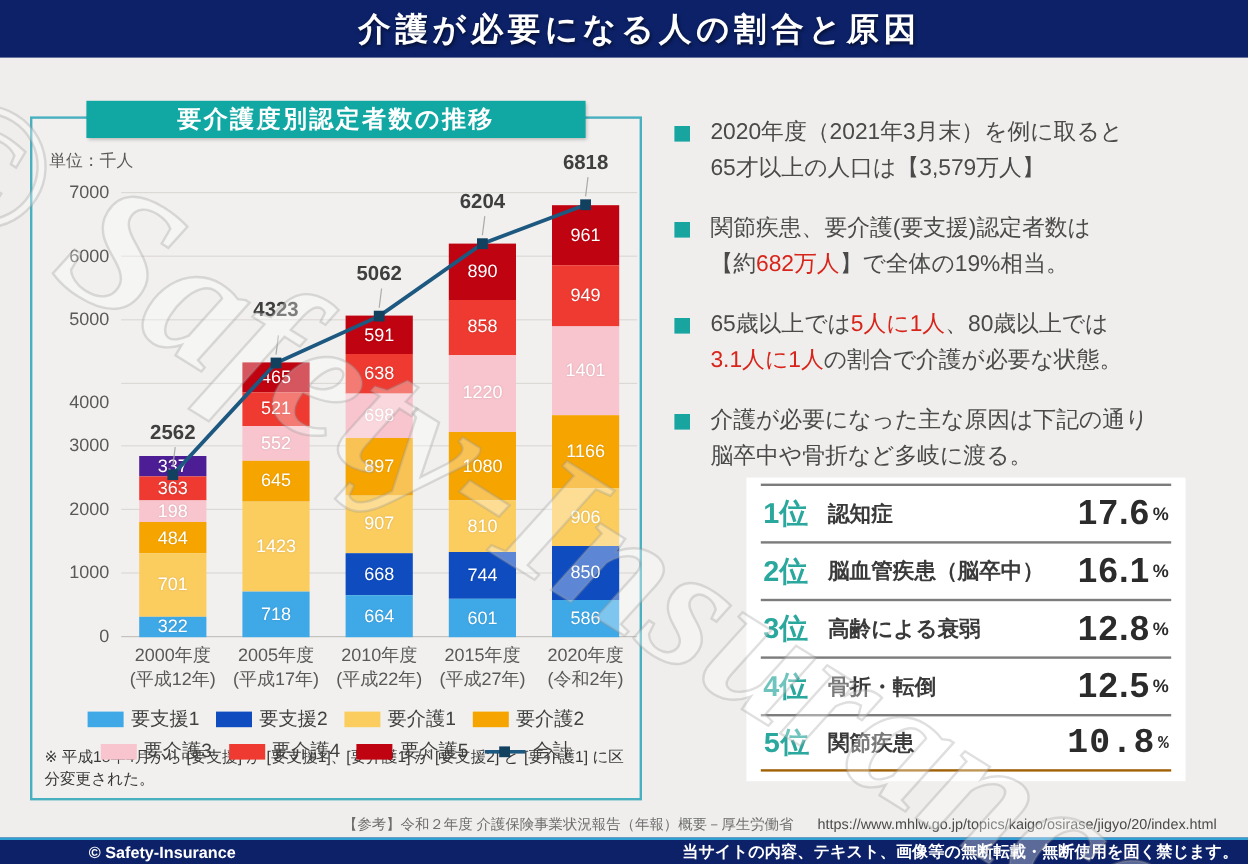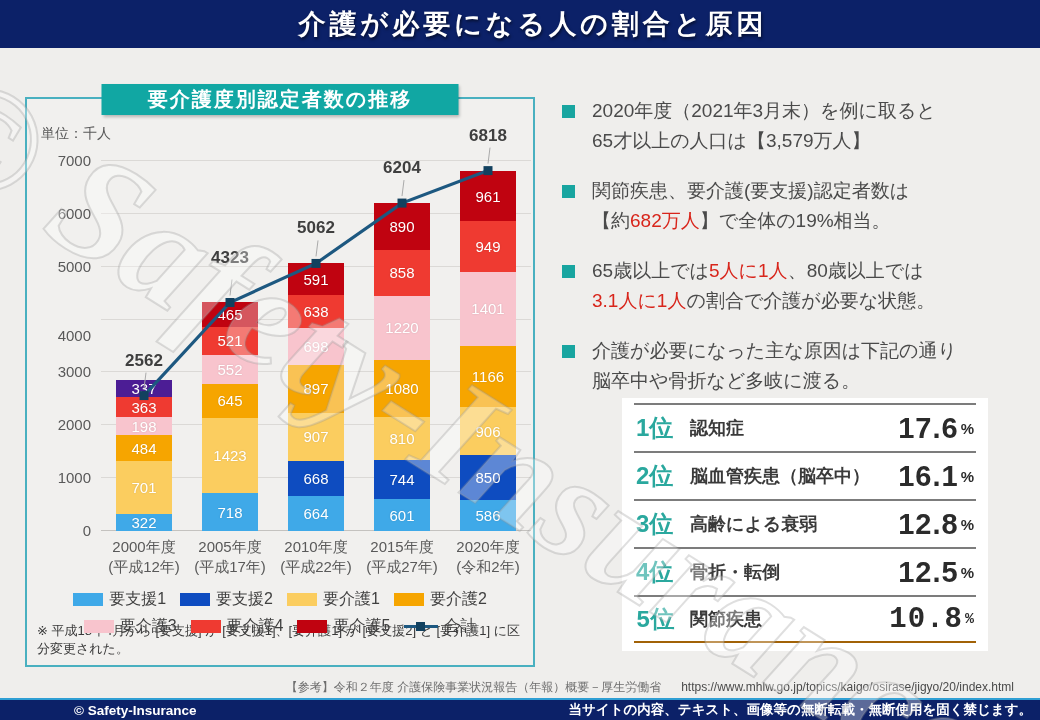--- a/index.html
+++ b/index.html
@@ -23,21 +23,21 @@
     text-shadow: 1px 2px 3px rgba(0,0,0,.55);
   }
 
   
   .panel {
     position: absolute; left: 25px; top: 97px; width: 510px; height: 570px;
     background: #f1f0ee; border: 2px solid #49b0c0; z-index: 2;
   }
   .banner {
     position: absolute; left: 50%; transform: translateX(-50%); top: -15px;
-    width: 357px; height: 31px; background: #11a7a3;
+    width: 416px; height: 31px; background: #11a7a3;
     display: flex; align-items: center; justify-content: center;
     box-shadow: 1px 2px 3px rgba(0,0,0,.25);
   }
   .banner span { color: #fff; font-size: 20px; font-weight: bold; letter-spacing: 2px; }
   .unit { position: absolute; left: 14px; top: 26px; font-size: 14px; color: #595959; }
 
   .plot { position: absolute; left: 74px; top: 62px; width: 430px; height: 370px; }
   .gridline { position: absolute; left: 0; right: 0; height: 1px; background: #dbd9d6; z-index: 0; }
   .gridline.zero { background: #c4c2bf; }
   .ytick { position: absolute; left: -62px; width: 52px; text-align: right; font-size: 15px; color: #595959; }

